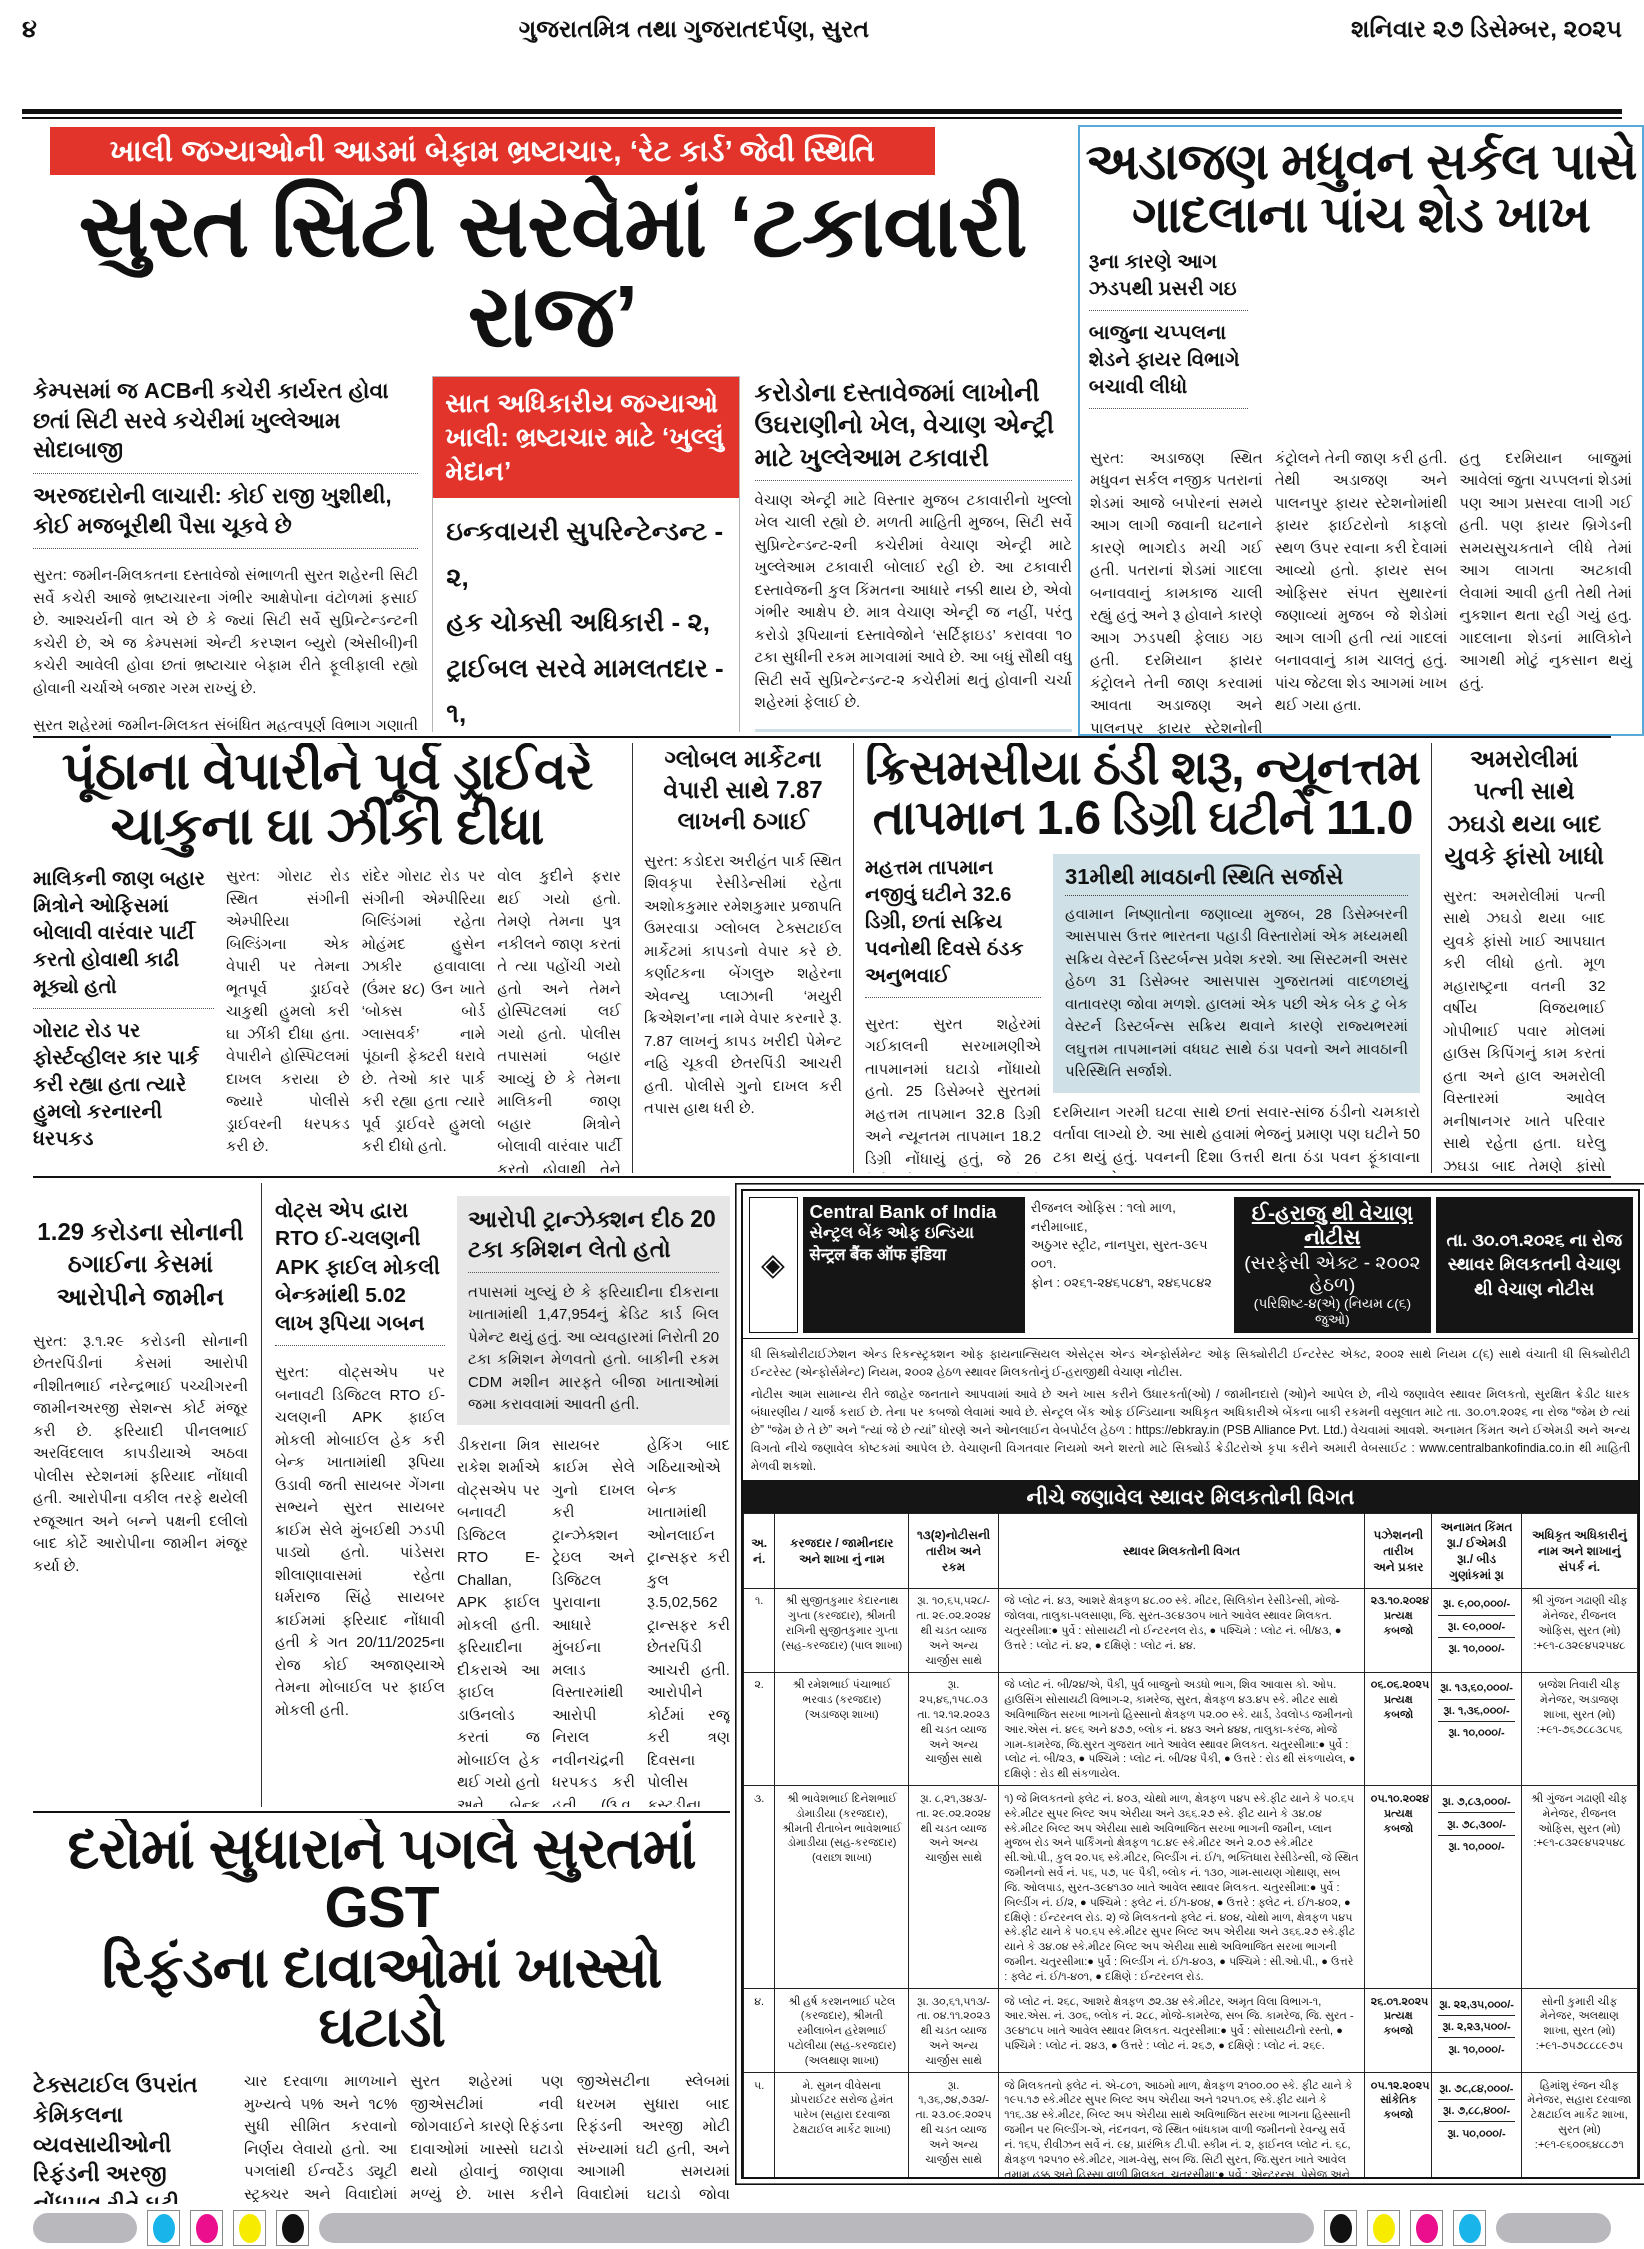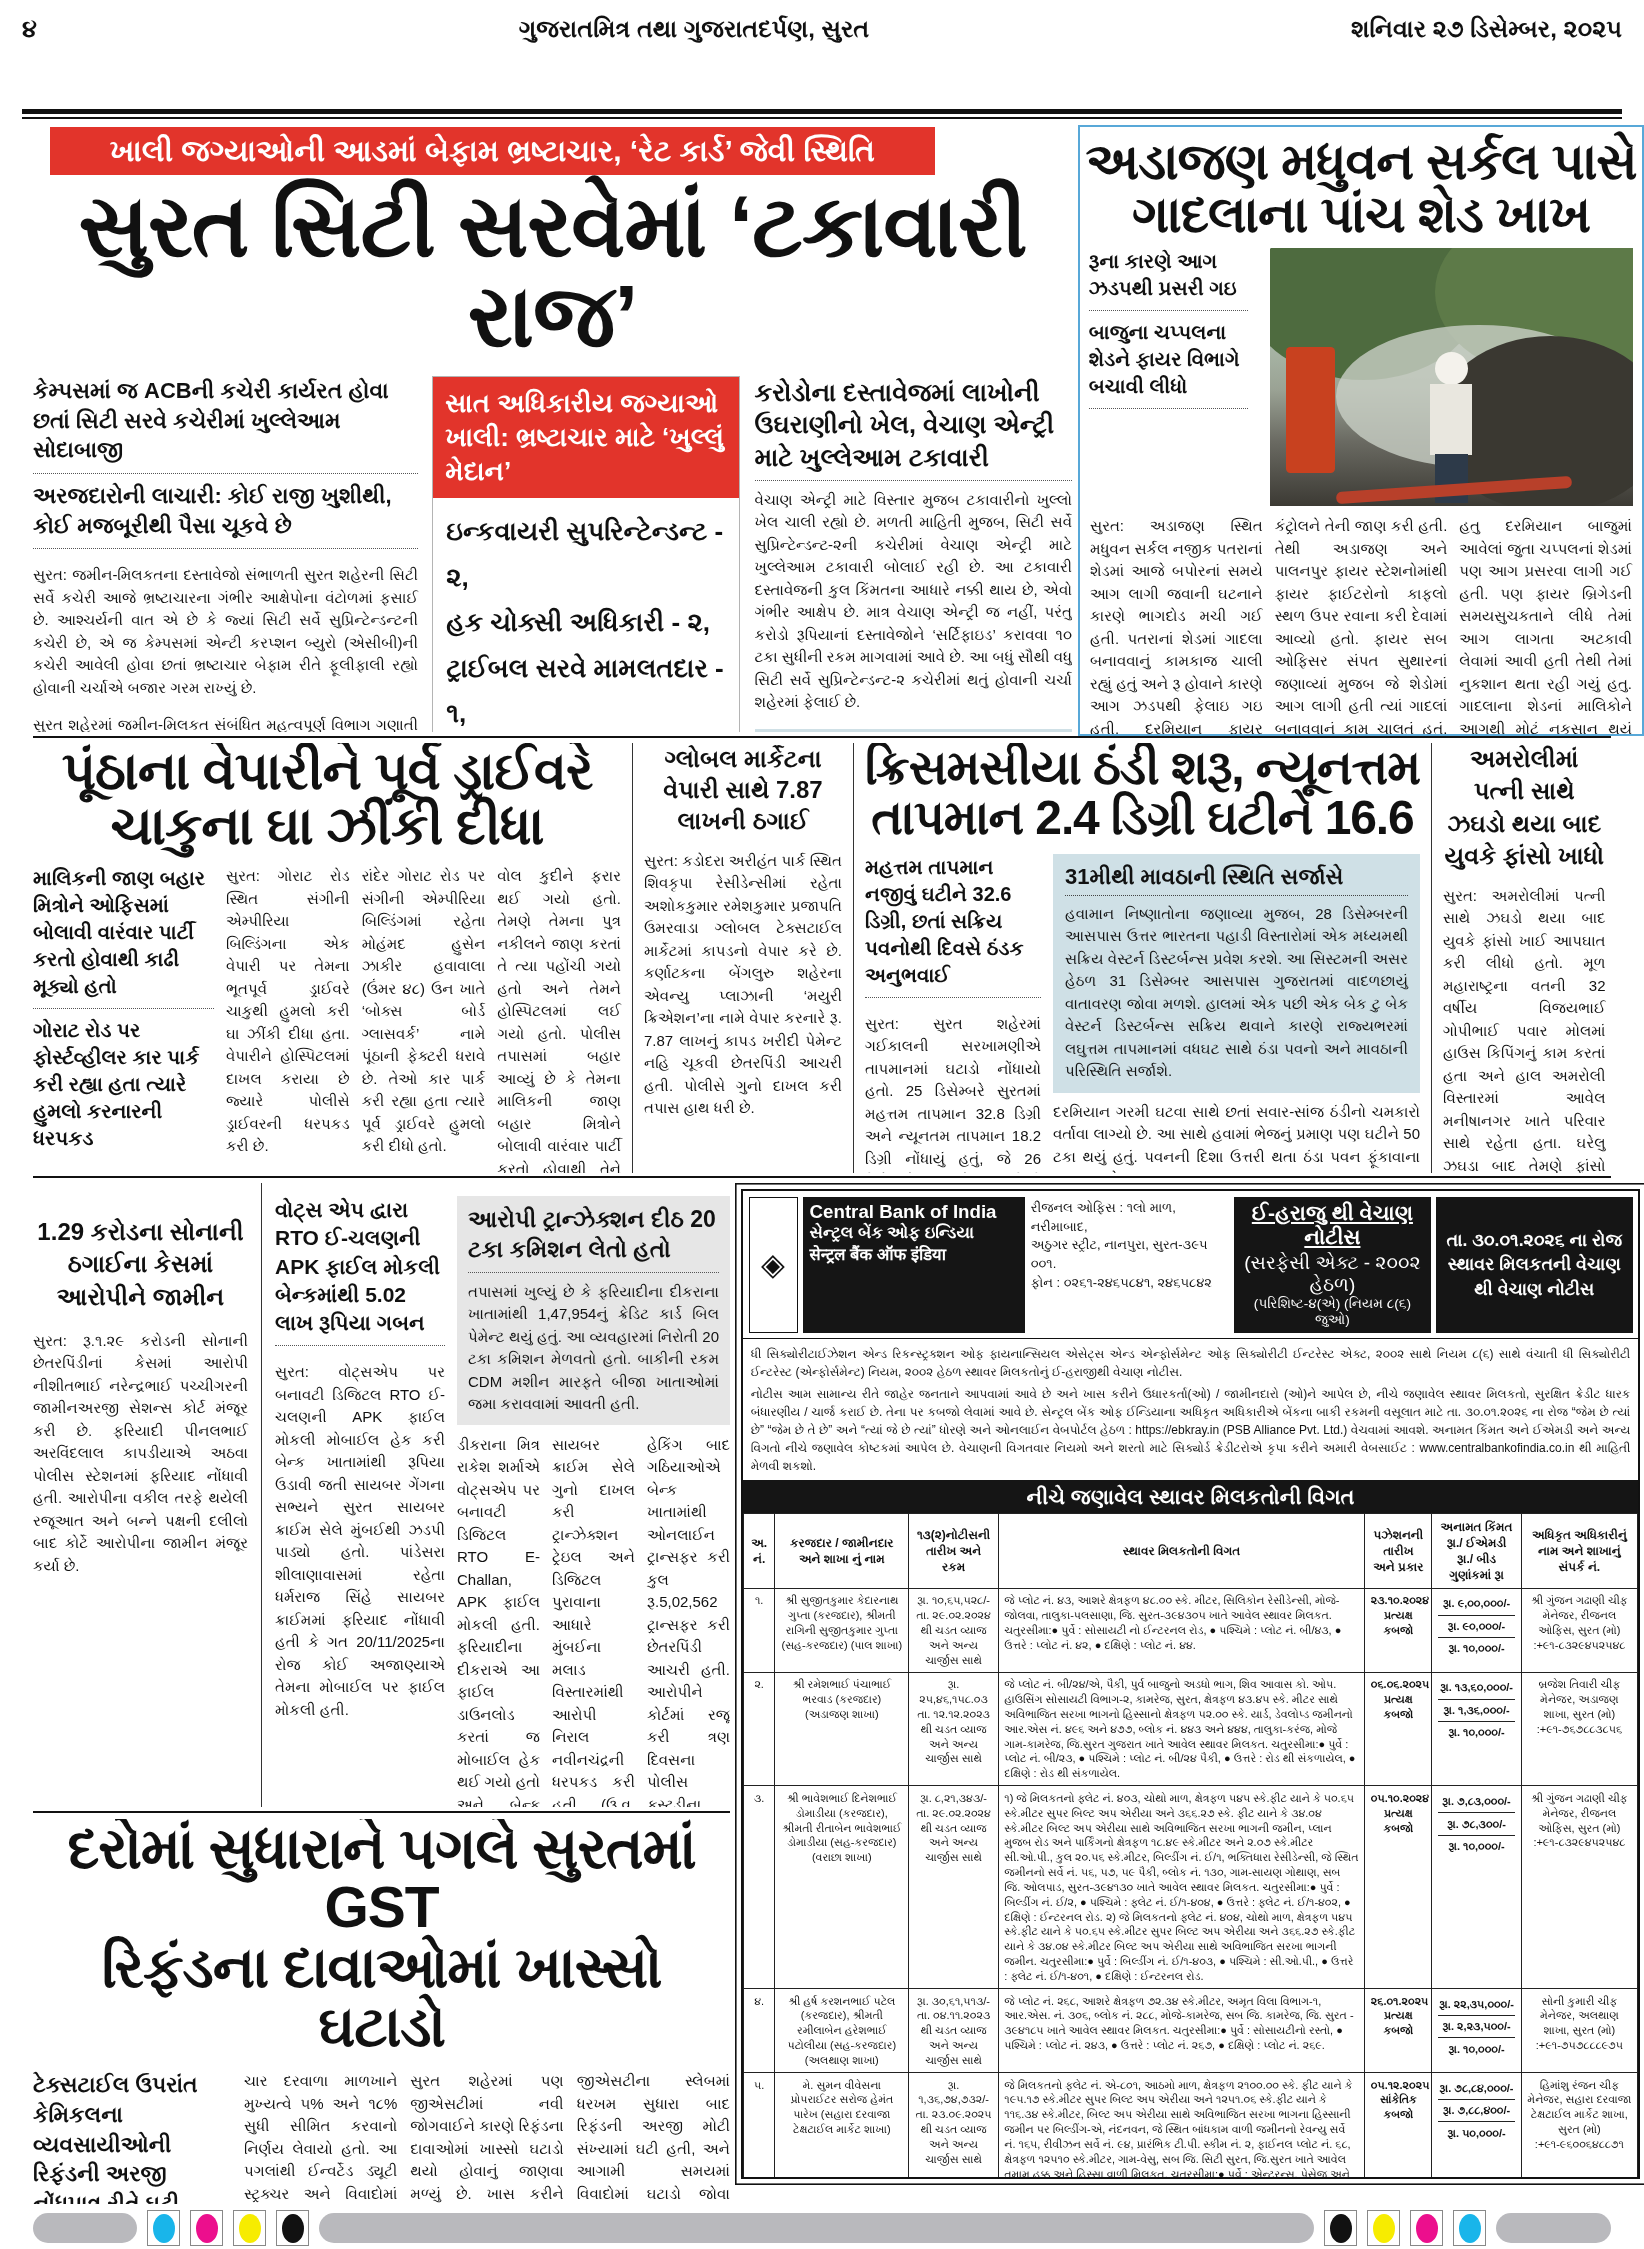--- a/index.html
+++ b/index.html
@@ -95,21 +95,21 @@
 
       </div>
     </div>
   </div>
 
   <div class="abs" id="fire" style="left:1078px;top:125px;width:562px;height:607px;overflow:hidden;">
     <div class="hl-xl ctr" style="font-size:51px;margin-top:7.7px;">
       <div>અડાજણ મધુવન સર્કલ પાસે</div>
       <div>ગાદલાના પાંચ શેડ ખાખ</div>
     </div>
-    <div style="display:flex;gap:22px;padding:7.7px 8.8px 0 8.8px;">
+    <div style="display:flex;gap:22px;padding:7.7px 8.8px 0 8.8px;flex-direction:column;">
       <div style="width:159px;flex:none;">
         <div class="sub" style="font-size:20px;">રૂના કારણે આગ ઝડપથી પ્રસરી ગઇ</div>
         <div class="dotted"></div>
         <div class="sub" style="font-size:20px;">બાજુના ચપ્પલના શેડને ફાયર વિભાગે બચાવી લીધો</div>
         <div class="dotted"></div>
       </div>
       <div class="photo" style="flex:1;height:258px;">
         <div class="blob" style="left:-22px;top:-33px;width:231px;height:165px;background:#4e6b3f;"></div>
         <div class="blob" style="left:165px;top:-44px;width:253px;height:176px;background:#5d7a48;"></div>
         <div class="blob" style="left:66px;top:77px;width:286px;height:143px;background:#c9cfc6;opacity:.8;"></div>
@@ -145,21 +145,21 @@
         <p class="body-txt just" style="flex:1;margin:0;">વોલ કુદીને ફરાર થઈ ગયો હતો. તેમણે તેમના પુત્ર નકીલને જાણ કરતાં તે ત્યા પહોંચી ગયો હતો અને તેમને હોસ્પિટલમાં લઈ ગયો હતો. પોલીસ તપાસમાં બહાર આવ્યું છે કે તેમના માલિકની જાણ બહાર મિત્રોને બોલાવી વારંવાર પાર્ટી કરતો હોવાથી તેને કાઢી મૂકાયો હતો.</p>
       </div>
     </div>
 
     <div class="colrule" style="width:198px;flex:none;padding:0 11px;">
       <div class="b ctr" style="font-size:24px;line-height:1.3;">ગ્લોબલ માર્કેટના વેપારી સાથે 7.87 લાખની ઠગાઈ</div>
       <p class="body-txt just" style="margin-top:13px;">સુરત: કડોદરા અરીહંત પાર્ક સ્થિત શિવકૃપા રેસીડેન્સીમાં રહેતા અશોકકુમાર રમેશકુમાર પ્રજાપતિ ઉમરવાડા ગ્લોબલ ટેક્સટાઈલ માર્કેટમાં કાપડનો વેપાર કરે છે. કર્ણાટકના બેંગલુરુ શહેરના એવન્યુ પ્લાઝાની ‘મયુરી ક્રિએશન’ના નામે વેપાર કરનારે રૂ. 7.87 લાખનું કાપડ ખરીદી પેમેન્ટ નહિ ચૂકવી છેતરપિંડી આચરી હતી. પોલીસે ગુનો દાખલ કરી તપાસ હાથ ધરી છે.</p>
     </div>
 
     <div class="colrule" style="width:555px;flex:none;padding:0 11px;">
-      <div class="hl-xl ctr" style="font-size:48px;">ક્રિસમસીયા ઠંડી શરૂ, ન્યૂનત્તમ તાપમાન 2.4 ડિગ્રી ઘટીને 16.6</div>
+      <div class="hl-xl ctr" style="font-size:48px;">ક્રિસમસીયા ઠંડી શરૂ, ન્યૂનત્તમ તાપમાન 1.6 ડિગ્રી ઘટીને 11.0</div>
       <div style="display:flex;gap:12px;margin-top:11px;">
         <div style="width:176px;flex:none;">
           <div class="sub" style="font-size:20px;">મહત્તમ તાપમાન નજીવું ઘટીને 32.6 ડિગ્રી, છતાં સક્રિય પવનોથી દિવસે ઠંડક અનુભવાઈ</div>
           <div class="dotted"></div>
           <p class="body-txt just">સુરત: સુરત શહેરમાં ગઈકાલની સરખામણીએ તાપમાનમાં ઘટાડો નોંધાયો હતો. 25 ડિસેમ્બરે સુરતમાં મહત્તમ તાપમાન 32.8 ડિગ્રી અને ન્યૂનતમ તાપમાન 18.2 ડિગ્રી નોંધાયું હતું, જે 26 ડિસેમ્બરે અનુક્રમે 32.6 ડિગ્રી અને 16.6 ડિગ્રી રહ્યું. આ મુજબ ન્યૂનત્તમ તાપમાનમાં 1.6 ડિગ્રી સેલ્સિયસનો ઘટાડો નોંધાયો છે.</p>
         </div>
         <div style="flex:1;">
           <div class="bluebox">
             <div class="b" style="font-size:22px;border-bottom:1.6px dotted #444;padding-bottom:5.5px;">31મીથી માવઠાની સ્થિતિ સર્જાસે</div>
             <p class="body-txt just" style="margin:6.6px 0 0 0;">હવામાન નિષ્ણાતોના જણાવ્યા મુજબ, 28 ડિસેમ્બરની આસપાસ ઉત્તર ભારતના પહાડી વિસ્તારોમાં એક મધ્યમથી સક્રિય વેસ્ટર્ન ડિસ્ટર્બન્સ પ્રવેશ કરશે. આ સિસ્ટમની અસર હેઠળ 31 ડિસેમ્બર આસપાસ ગુજરાતમાં વાદળછાયું વાતાવરણ જોવા મળશે. હાલમાં એક પછી એક બેક ટુ બેક વેસ્ટર્ન ડિસ્ટર્બન્સ સક્રિય થવાને કારણે રાજ્યભરમાં લઘુત્તમ તાપમાનમાં વધઘટ સાથે ઠંડા પવનો અને માવઠાની પરિસ્થિતિ સર્જાશે.</p>

